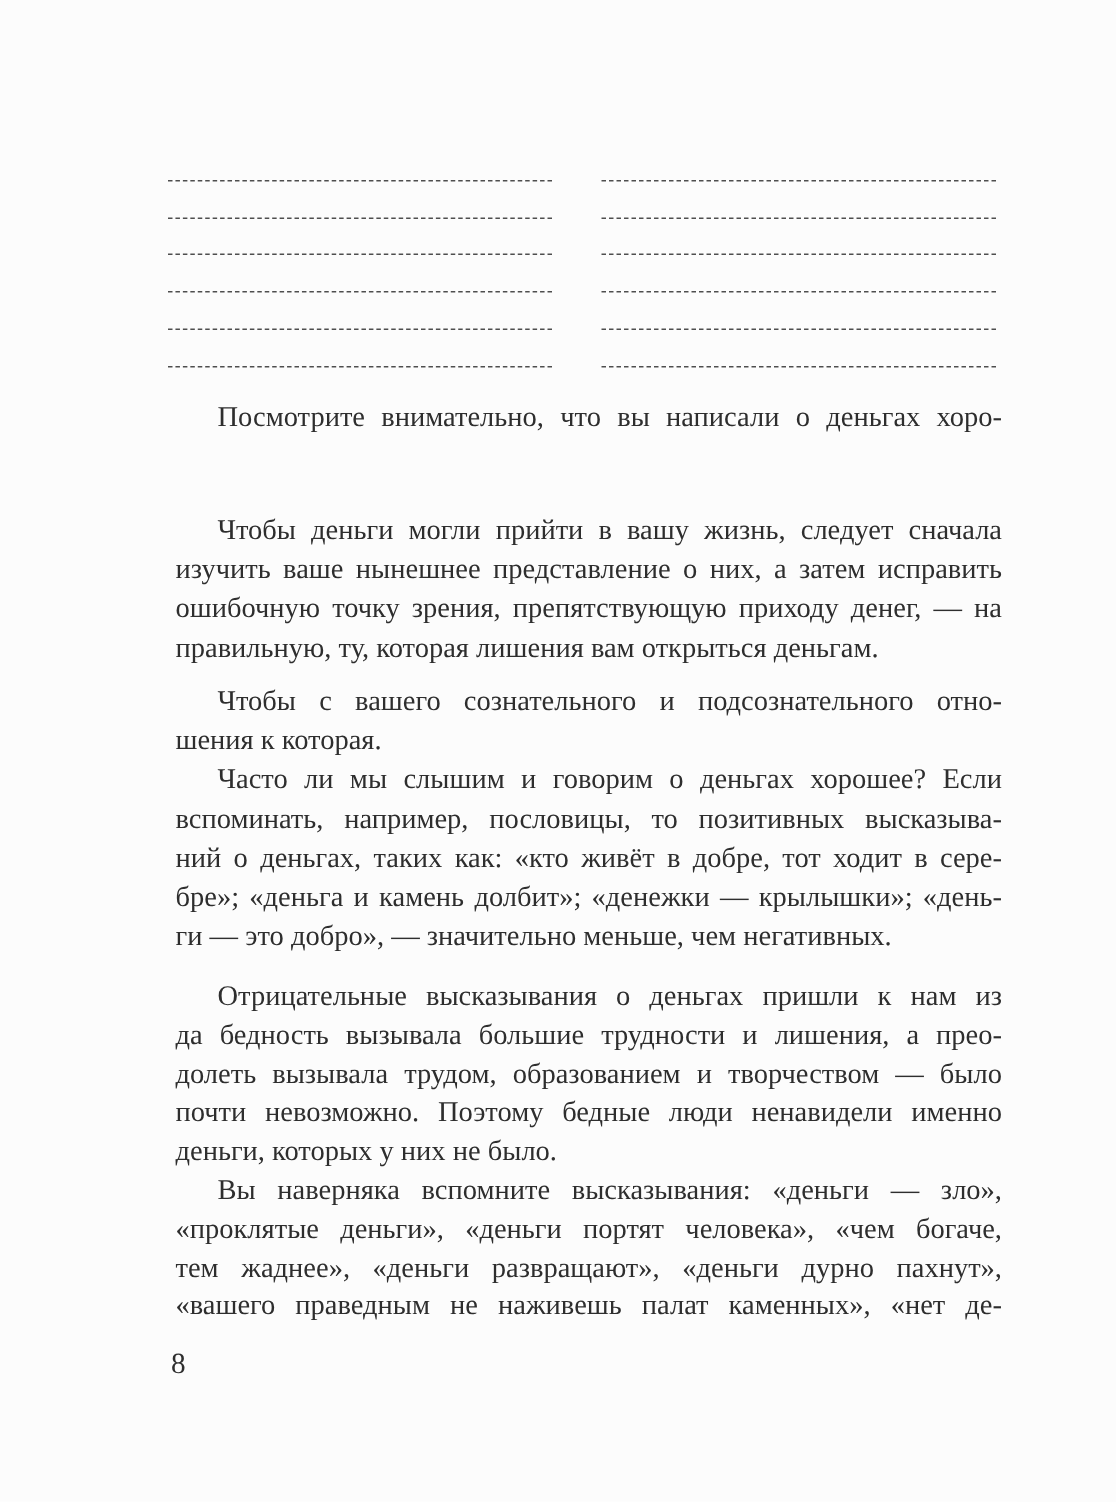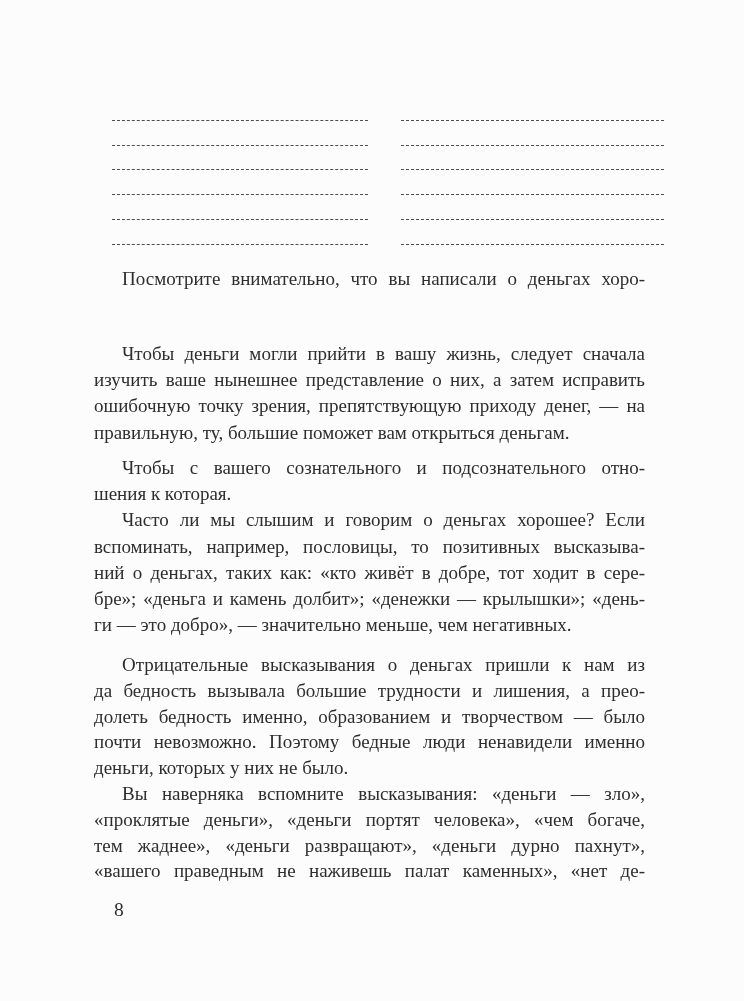--- a/index.html
+++ b/index.html
@@ -24,21 +24,21 @@
   .ruled .col { display: flex; flex-direction: column; }
   .ruled .col.c0 { width: 256px; }
   .ruled .col.c1 { width: 263px; }
   .blank-line {
     height: 23.8px;
     border-bottom: 1px dashed var(--rule-color, #4e4e4e);
   }
   
   .textgroup {
     position: absolute;
-    left: 94px;
+    left: 117px;
     width: 551px;
     font-size: 19px;
     line-height: 26.2px;
     font-family: Liberation Serif, serif;
   }
   .g0 { top: 266px; }
   .g1 { top: 341px; }
   .g2 { top: 455px; }
   .g3 { top: 652px; line-height: 25.8px; }
   .tline {
@@ -80,41 +80,41 @@
       <div class="textgroup g0">
         <div>
           <div class="tline first">Посмотрите внимательно, что вы написали о деньгах хоро-</div>
         </div>
       </div>
       <div class="textgroup g1">
         <div>
           <div class="tline first">Чтобы деньги могли прийти в вашу жизнь, следует сначала</div>
           <div class="tline">изучить ваше нынешнее представление о них, а затем исправить</div>
           <div class="tline">ошибочную точку зрения, препятствующую приходу денег, — на</div>
-          <div class="tline end">правильную, ту, большие поможет вам открыться деньгам.</div>
+          <div class="tline end">правильную, ту, которая лишения вам открыться деньгам.</div>
         </div>
       </div>
       <div class="textgroup g2">
         <div>
           <div class="tline first">Чтобы с вашего сознательного и подсознательного отно-</div>
           <div class="tline end">шения к которая.</div>
         </div>
         <div>
           <div class="tline first">Часто ли мы слышим и говорим о деньгах хорошее? Если</div>
           <div class="tline">вспоминать, например, пословицы, то позитивных высказыва-</div>
           <div class="tline">ний о деньгах, таких как: «кто живёт в добре, тот ходит в сере-</div>
           <div class="tline">бре»; «деньга и камень долбит»; «денежки — крылышки»; «день-</div>
           <div class="tline end">ги — это добро», — значительно меньше, чем негативных.</div>
         </div>
       </div>
       <div class="textgroup g3">
         <div>
           <div class="tline first">Отрицательные высказывания о деньгах пришли к нам из</div>
           <div class="tline">да бедность вызывала большие трудности и лишения, а прео-</div>
-          <div class="tline">долеть бедность именно, образованием и творчеством — было</div>
+          <div class="tline">долеть вызывала трудом, образованием и творчеством — было</div>
           <div class="tline">почти невозможно. Поэтому бедные люди ненавидели именно</div>
           <div class="tline end">деньги, которых у них не было.</div>
         </div>
         <div>
           <div class="tline first">Вы наверняка вспомните высказывания: «деньги — зло»,</div>
           <div class="tline">«проклятые деньги», «деньги портят человека», «чем богаче,</div>
           <div class="tline">тем жаднее», «деньги развращают», «деньги дурно пахнут»,</div>
           <div class="tline">«вашего праведным не наживешь палат каменных», «нет де-</div>
         </div>
       </div>

